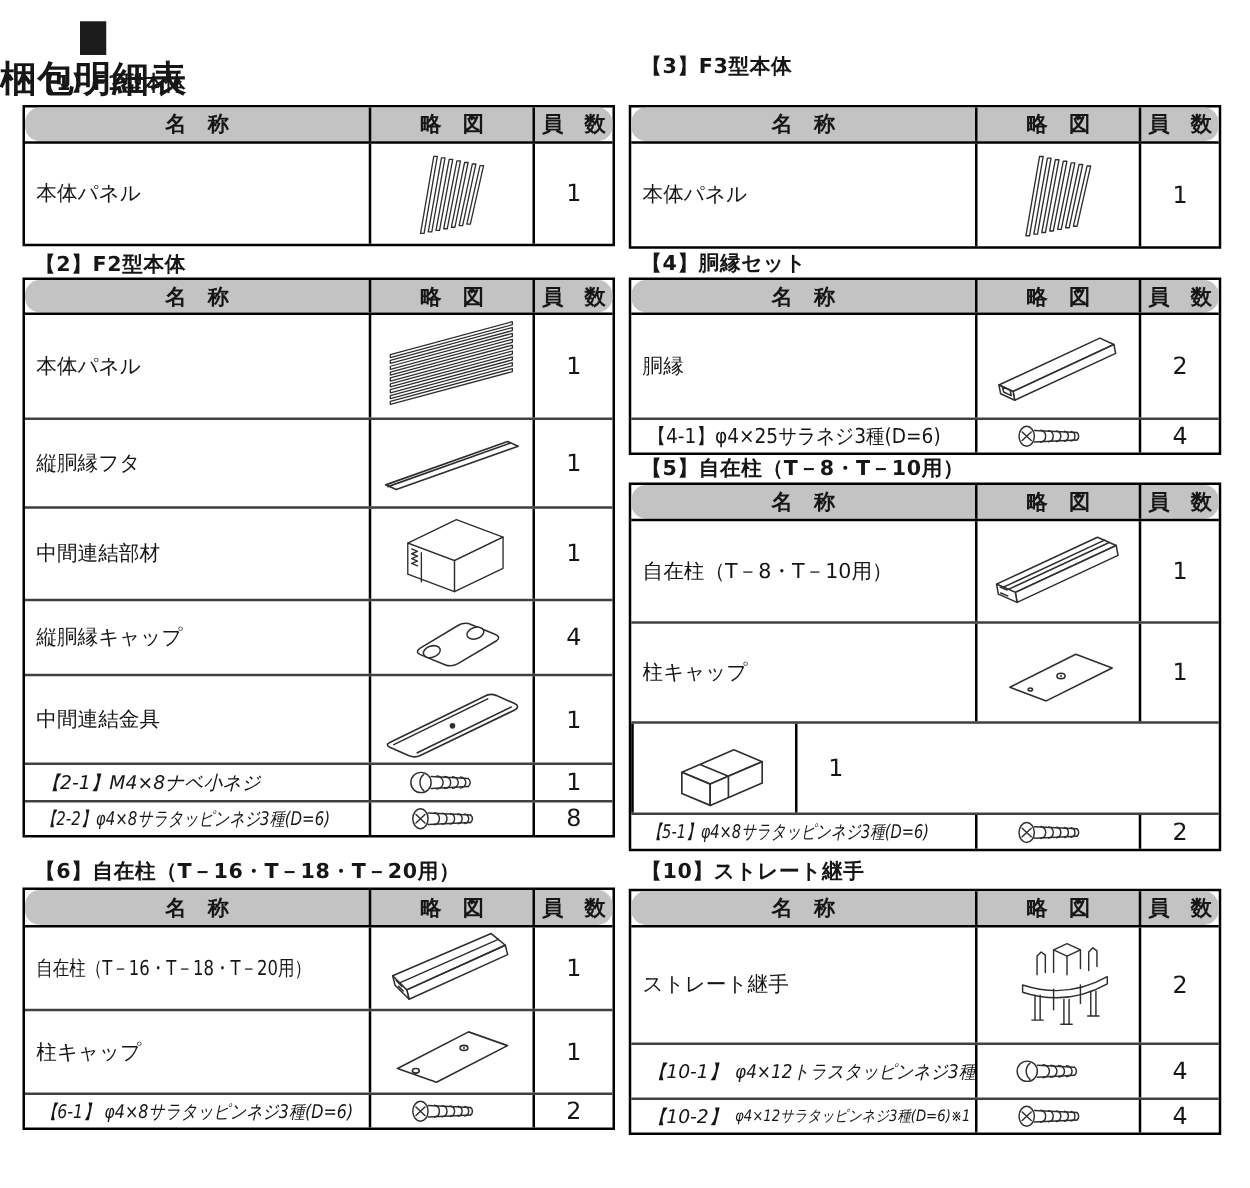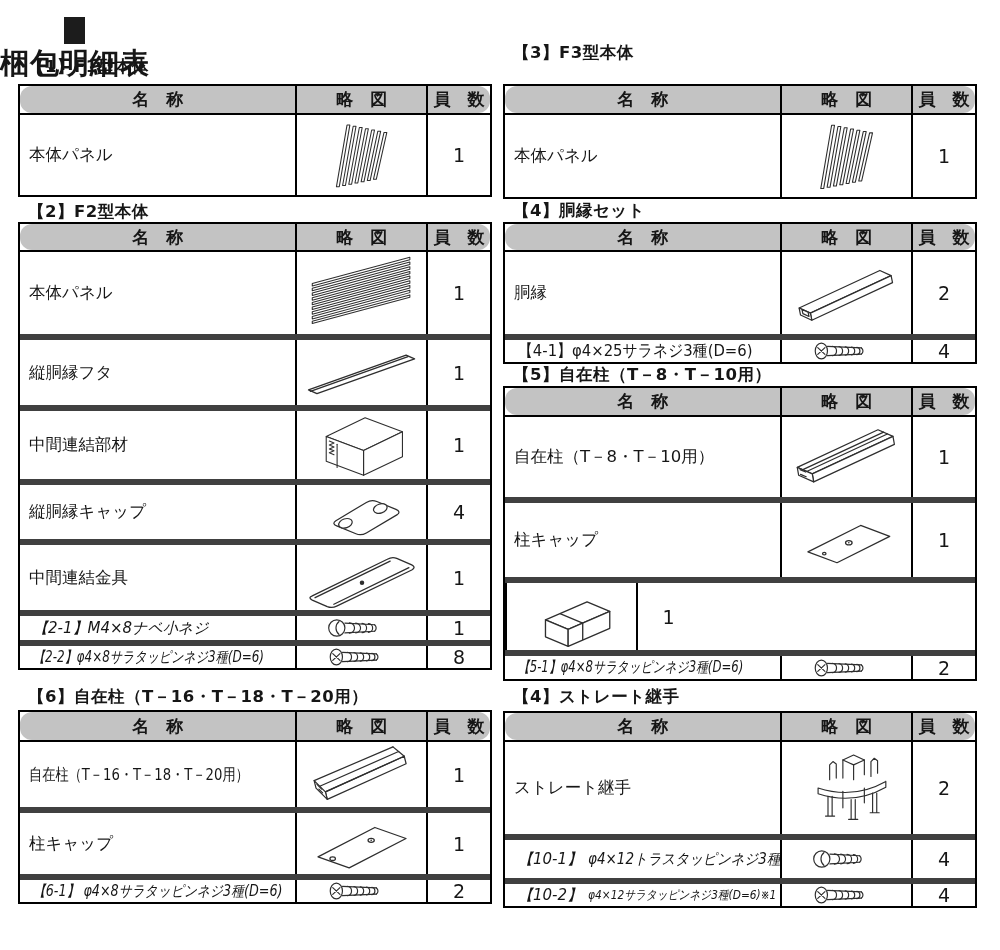--- a/index.html
+++ b/index.html
@@ -32,21 +32,21 @@
     letter-spacing: 0.5px;
     white-space: nowrap;
   }
   
   .tbl {
     position: absolute;
     border: 2.5px solid #000;
     background: #fff;
     width: 474px;
   }
-  .row { display: flex; width: 100%; border-top: 6px solid #404040; }
+  .row { display: flex; width: 100%; border-top: 2px solid #404040; }
   .row:first-child { border-top: 0; border-radius: 12px; }
   .row.header { background: #c3c3c3; border-top: 0; }
   .row.header + .row { border-top: 2.5px solid #000; }
   .c-name {
     width: 58.6%;
     display: flex; align-items: center;
     padding-left: 9px;
     font-size: 16.5px;
     white-space: nowrap; overflow: hidden;
   }
@@ -443,21 +443,21 @@
         </div>
       <div class="c-sk">
           <svg class="sk" width="72" height="24" viewBox="0 0 80 26">
             <use href="#sym-flat-screw"></use>
           </svg>
         </div>
       <div class="c-qty">2</div>
     </div>
   </div>
 
-  <div class="caption" style="left:513px; top:686px">【4】ストレート継手</div>
+  <div class="caption" style="left:513px; top:686px">【10】ストレート継手</div>
   <div class="tbl" style="left:503px; top:711px">
     <div class="row header" style="height:27px">
       <div class="c-name">名　称</div>
       <div class="c-sk">略　図</div>
       <div class="c-qty">員　数</div>
     </div>
     <div class="row" style="height:94px">
       <div class="c-name">
           <span>ストレート継手</span>
         </div>

